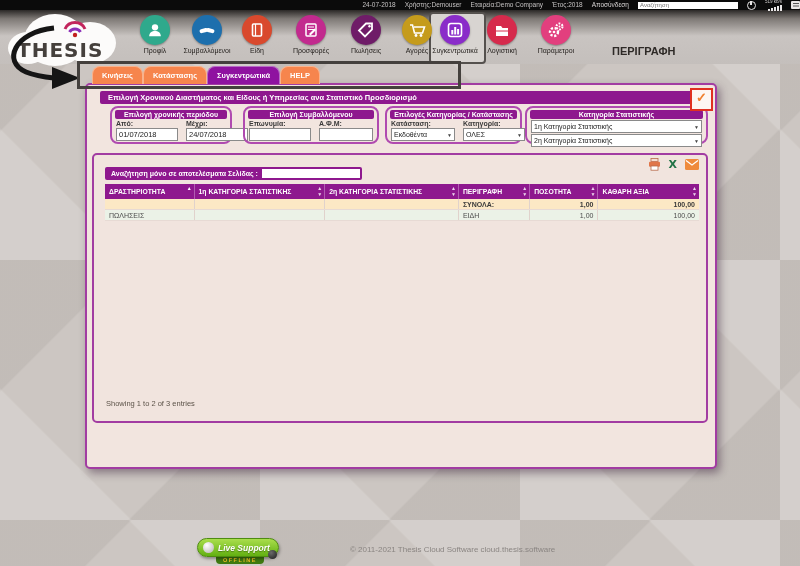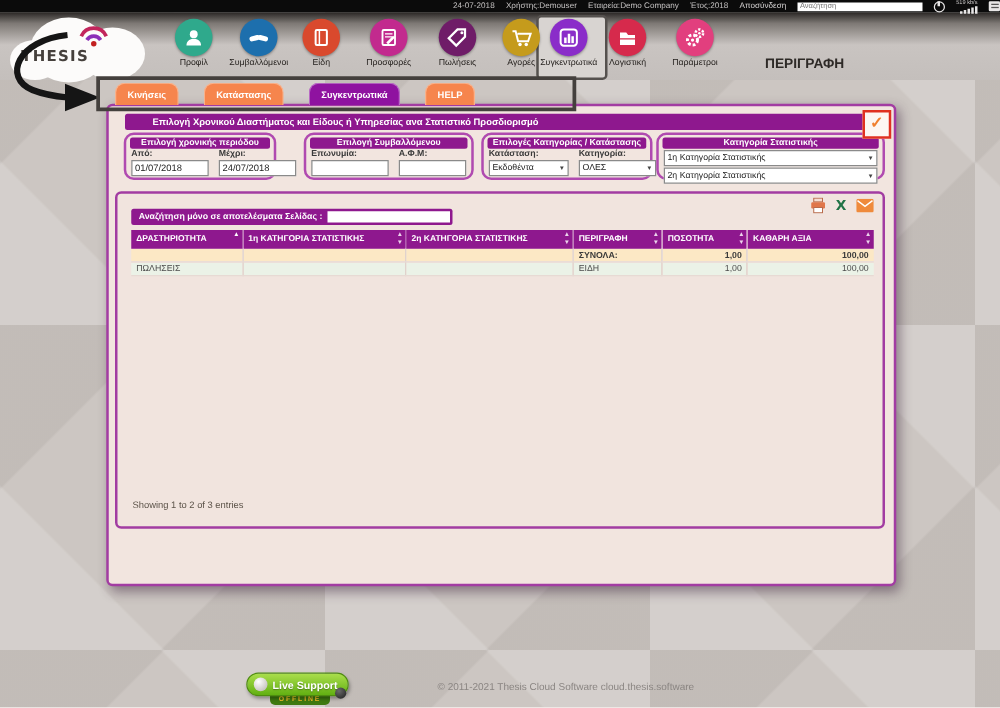--- a/index.html
+++ b/index.html
@@ -26,21 +26,21 @@
 
   
   .toolbar{position:absolute;top:10px;left:0;right:0;height:54px;background:linear-gradient(#2b2826,#7d7874 16%,#c9c4c1 48%,#c4bfbc 100%);z-index:1;}
 
   
   .logo{position:absolute;left:8px;top:12px;width:112px;height:52px;z-index:3;}
   .cl{position:absolute;background:#fcfbfa;border-radius:50%;}
   .cl1{left:0;top:20px;width:40px;height:32px;}
   .cl2{left:16px;top:2px;width:62px;height:52px;}
   .cl3{left:56px;top:10px;width:52px;height:42px;}
-  .brand{position:absolute;left:9px;top:26px;font-size:12px;font-weight:bold;letter-spacing:1px;color:#45403c;font-family:"DejaVu Sans",sans-serif;}
+  .brand{position:absolute;left:9px;top:26px;font-size:20px;font-weight:bold;letter-spacing:1px;color:#45403c;font-family:"DejaVu Sans",sans-serif;}
   .wifi{position:absolute;left:52px;top:4px;}
 
   
   .arrow-ann{position:absolute;left:0;top:22px;z-index:6;pointer-events:none;}
 
   
   .nav-item{position:absolute;top:15px;width:58px;text-align:center;z-index:4;}
   .nav-circle{width:30px;height:30px;border-radius:50%;margin:0 auto;display:flex;align-items:center;justify-content:center;box-shadow:0 1px 2px rgba(0,0,0,.35);}
   .nav-label{font-size:7px;color:#26221f;margin-top:2px;white-space:nowrap;}
   .ni-0{left:126px;} .ni-0 .nav-circle{background:#2fa98c;}
@@ -55,39 +55,39 @@
   .nav-selected-box{position:absolute;left:429px;top:12px;width:53px;height:48px;background:#d8d4d1;border:2px solid #55514e;border-radius:4px;z-index:3;}
 
   
   .hint{position:absolute;left:612px;top:44px;width:186px;color:#2e2a27;z-index:7;cursor:pointer;}
   .hint .h1{font-size:9px;font-weight:600;}
   .hint .h2{font-size:11px;font-weight:800;margin-top:1px;}
   .hint .h3{font-size:9.5px;font-weight:800;margin-top:1px;white-space:nowrap;}
 
   
   .tabs-frame{position:absolute;left:77px;top:61px;width:384px;height:28px;border:3px solid #44403d;z-index:10;pointer-events:none;box-sizing:border-box;}
-  .tabs{position:absolute;left:92px;top:66px;display:flex;gap:20px;z-index:9;}
+  .tabs{position:absolute;left:92px;top:66px;display:flex;gap:0;z-index:9;}
   .tab{height:17px;line-height:17px;padding:0 9px;background:#f6854d;border:1px solid #f9b28c;border-bottom:none;border-radius:8px 8px 0 0;color:#fff;font-size:7.5px;font-weight:bold;cursor:pointer;white-space:nowrap;}
   .tab.selected{background:#8f12a0;border-color:#b86ac4;}
 
   
   .window{position:absolute;left:85px;top:83px;width:628px;height:382px;background:#f2e5df;border:2px solid #a23ca2;border-radius:5px;box-shadow:3px 4px 9px rgba(50,25,50,.45);z-index:8;}
 
-  .filter-header{position:absolute;left:13px;top:6px;width:592px;height:13px;background:#8e188e;color:#fff;font-size:7.5px;font-weight:bold;line-height:13px;padding-left:22px;box-sizing:border-box;border-radius:2px;}
+  .filter-header{position:absolute;left:13px;top:6px;width:592px;height:13px;background:#8e188e;color:#fff;font-size:7.5px;font-weight:bold;line-height:13px;padding-left:8px;box-sizing:border-box;border-radius:2px;}
   .confirm-btn{position:absolute;left:603px;top:3px;width:19px;height:19px;background:#fdf6f2;border:2px solid #e03020;color:#f08030;font-size:13px;font-weight:bold;line-height:16px;text-align:center;cursor:pointer;z-index:5;}
 
   .fgroup{position:absolute;top:21px;height:38px;border:2px solid #b04ab0;border-radius:8px;box-sizing:border-box;}
   .ftitle{margin:2px 3px 1px;background:#8e188e;color:#fff;font-size:7px;font-weight:bold;text-align:center;height:9px;line-height:9px;border-radius:2px;}
   .frow{display:flex;padding:0 4px;gap:8px;}
   .fcol{display:flex;flex-direction:column;}
   .flabel{font-size:7px;font-weight:bold;color:#3a3a3a;line-height:8px;}
   .finput{height:11px;border:1px solid #8a8a8a;background:#fff;font-size:7.5px;padding:0 2px;color:#222;font-family:"Liberation Sans",sans-serif;}
   .fsel{height:11px;border:1px solid #8a8a8a;background:#fff;font-size:7px;color:#222;display:flex;align-items:center;justify-content:space-between;padding:0 2px;cursor:pointer;}
   .fsel .car{font-size:5px;color:#444;}
-  .fg-period{left:12px;width:122px;}
+  .fg-period{left:23px;width:122px;}
   .fg-contractor{left:156px;width:136px;}
   .fg-category{left:298px;width:137px;}
   .fg-statistic{left:438px;width:183px;}
   .fg-statistic .fsel{margin:1px 4px 0;}
 
   
   .results-panel{position:absolute;left:5px;top:68px;width:616px;height:270px;border:2px solid #a23ca2;border-radius:5px;background:#f1e4de;box-sizing:border-box;}
   .export-icons{position:absolute;right:7px;top:3px;display:flex;gap:8px;align-items:center;}
   .export-icons .ic{cursor:pointer;display:inline-flex;}
   .excel-x{color:#217346;font-weight:900;font-size:11px;line-height:11px;font-family:"DejaVu Sans",sans-serif;}
@@ -101,21 +101,21 @@
   .sort-up{position:absolute;right:2px;top:1px;font-size:5px;color:#fff;}
   .rtable td{padding:0 4px;height:10px;border-right:1px solid #e0d2cc;border-bottom:1px solid #e7dad4;color:#4c4c4c;overflow:hidden;white-space:nowrap;}
   .rtable td:last-child{border-right:none;}
   .rtable tr.total td{background:#fce8c5;font-weight:bold;color:#3a3a3a;}
   .rtable tr.data td{background:#ebf2e7;}
   .rtable .num{text-align:right;}
   .entries-summary{position:absolute;left:12px;top:244px;font-size:7.5px;color:#5c5349;}
 
   
   .footer-copy{position:absolute;left:350px;top:545px;font-size:8px;color:#8a8582;}
-  .live-badge{position:absolute;left:197px;top:538px;width:82px;height:19px;background:linear-gradient(#aade4c,#62b012);border:1px solid #4e8c10;border-radius:10px;display:flex;align-items:center;gap:4px;padding:0 5px;box-sizing:border-box;box-shadow:1px 2px 3px rgba(0,0,0,.35);cursor:pointer;z-index:15;}
+  .live-badge{position:absolute;left:197px;top:538px;width:82px;height:19px;background:linear-gradient(#aade4c,#62b012);border:1px solid #4e8c10;border-radius:10px;display:flex;align-items:center;gap:4px;padding:0 5px;box-sizing:border-box;box-shadow:1px 2px 3px rgba(0,0,0,.35);cursor:pointer;z-index:15;font-style:italic;}
   .live-dot{width:11px;height:11px;border-radius:50%;background:radial-gradient(circle at 35% 30%,#ffffff,#b5b1ad);flex:none;}
   .live-text{color:#fff;font-size:8.5px;font-weight:bold;text-shadow:0 1px 1px rgba(0,0,0,.35);white-space:nowrap;}
   .live-offline{position:absolute;left:216px;top:556px;width:48px;height:8px;background:#3f7a10;color:#f4c026;font-size:5.5px;font-weight:bold;text-align:center;line-height:8px;letter-spacing:1.5px;border-radius:0 0 4px 4px;z-index:14;}
   .live-knob{position:absolute;left:268px;top:550px;width:9px;height:9px;border-radius:50%;background:radial-gradient(circle at 35% 30%,#6a6a6a,#1b1b1b);z-index:16;}
 </style>
 </head>
 <body>
 
 <div class="screen">
 

